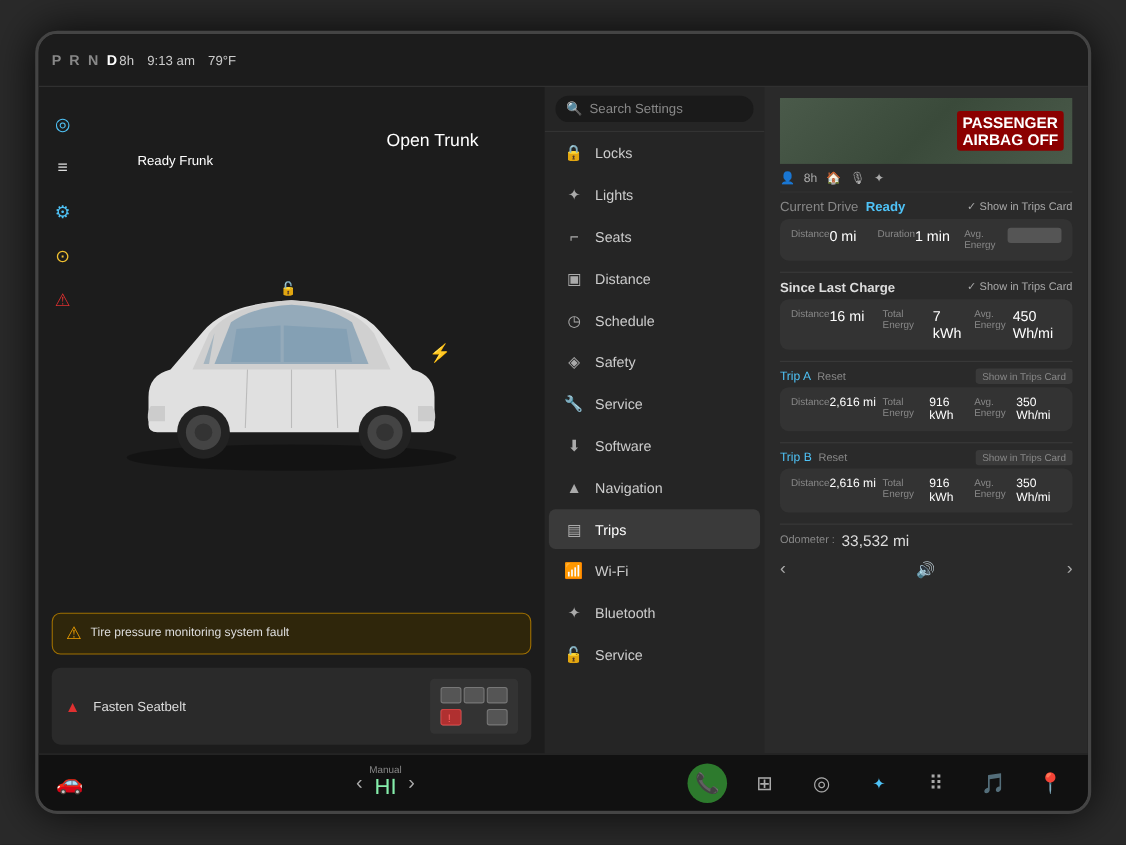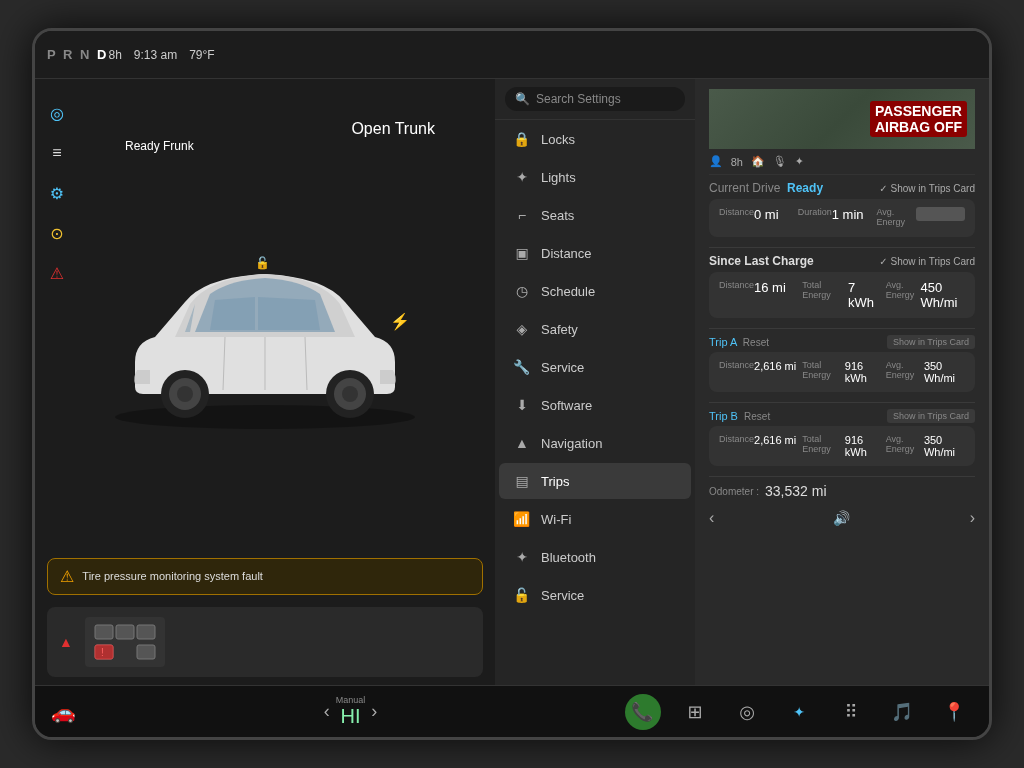--- a/index.html
+++ b/index.html
@@ -605,20 +605,21 @@
 
       <div class="warning-box">
         <span class="warning-icon">⚠</span>
         <div class="warning-text">
           <div>Tire pressure monitoring system fault</div>
         </div>
       </div>
 
       <div class="seatbelt-bar">
         <span class="seatbelt-icon">▲</span>
+        <span class="seatbelt-text">Fasten Seatbelt</span>
         <div class="seat-diagram">
           <svg width="70" height="44" viewBox="0 0 70 44">
 
             <rect x="5" y="5" width="18" height="14" rx="2" fill="#555" stroke="#777" stroke-width="1"></rect>
             <rect x="26" y="5" width="18" height="14" rx="2" fill="#555" stroke="#777" stroke-width="1"></rect>
             <rect x="47" y="5" width="18" height="14" rx="2" fill="#555" stroke="#777" stroke-width="1"></rect>
             <rect x="5" y="25" width="18" height="14" rx="2" fill="#555" stroke="#777" stroke-width="1"></rect>
             <rect x="47" y="25" width="18" height="14" rx="2" fill="#555" stroke="#777" stroke-width="1"></rect>
 
             <rect x="5" y="25" width="18" height="14" rx="2" fill="#b03030" stroke="#d04040" stroke-width="1"></rect>

